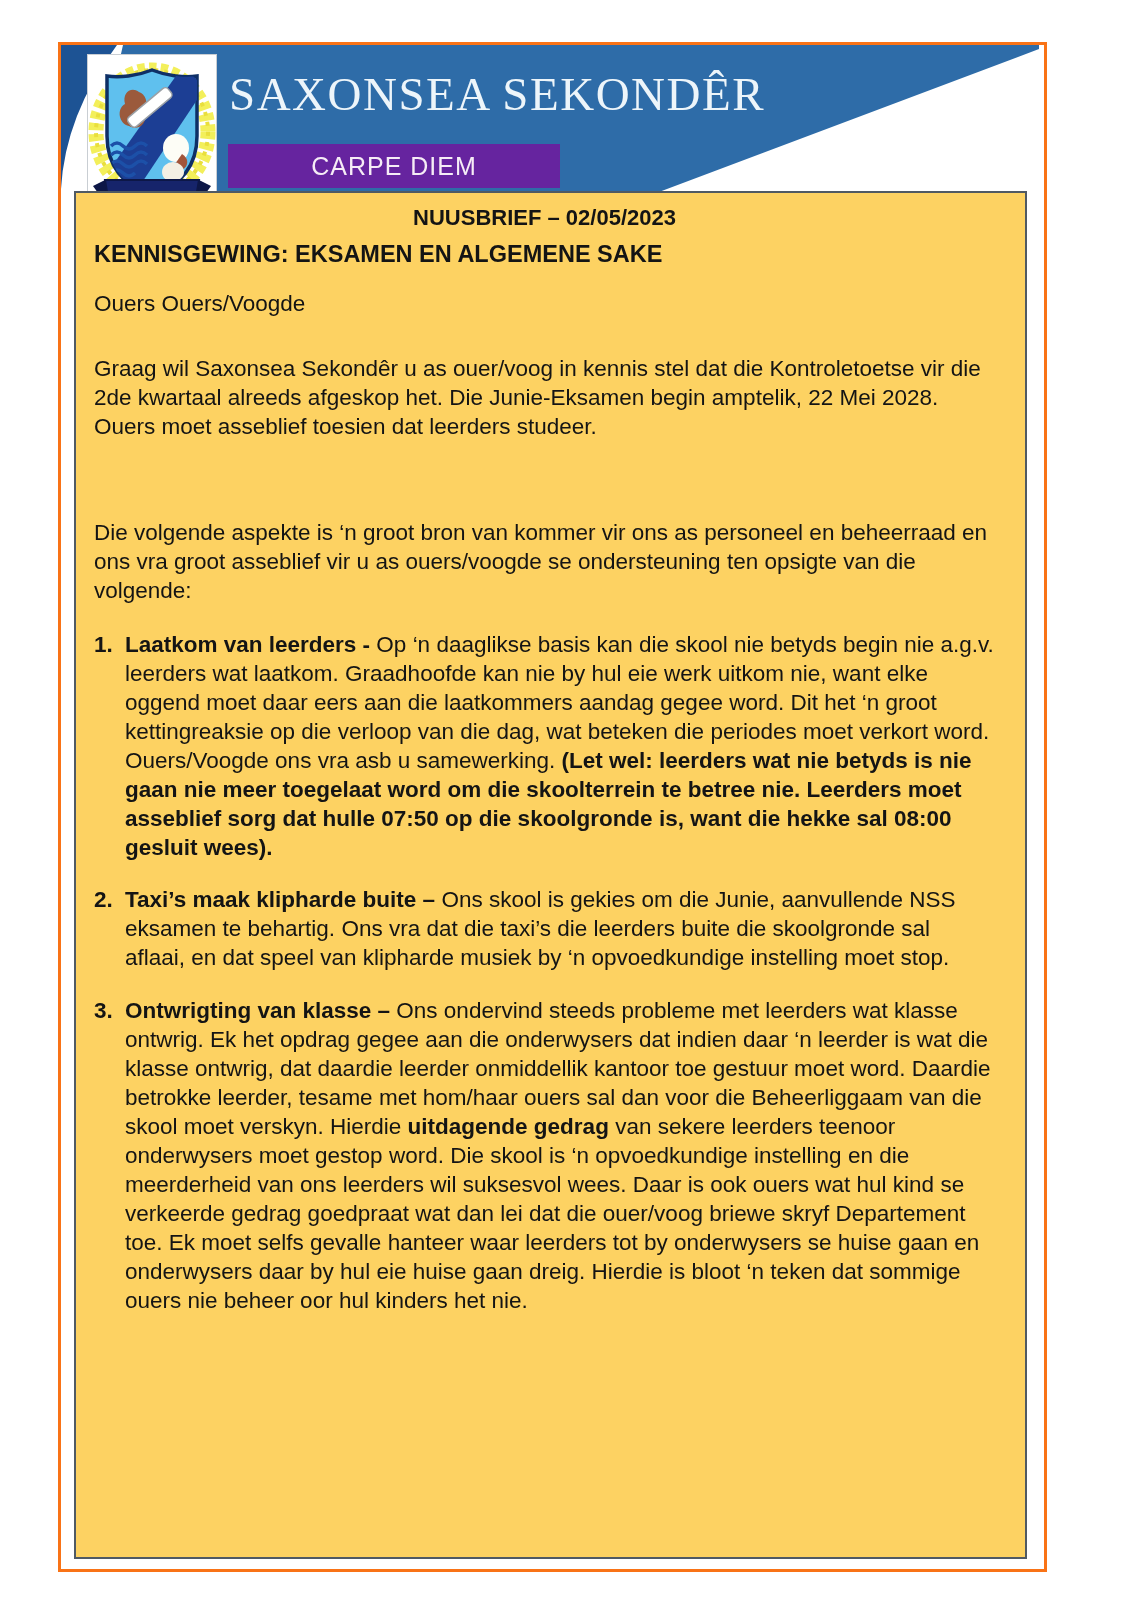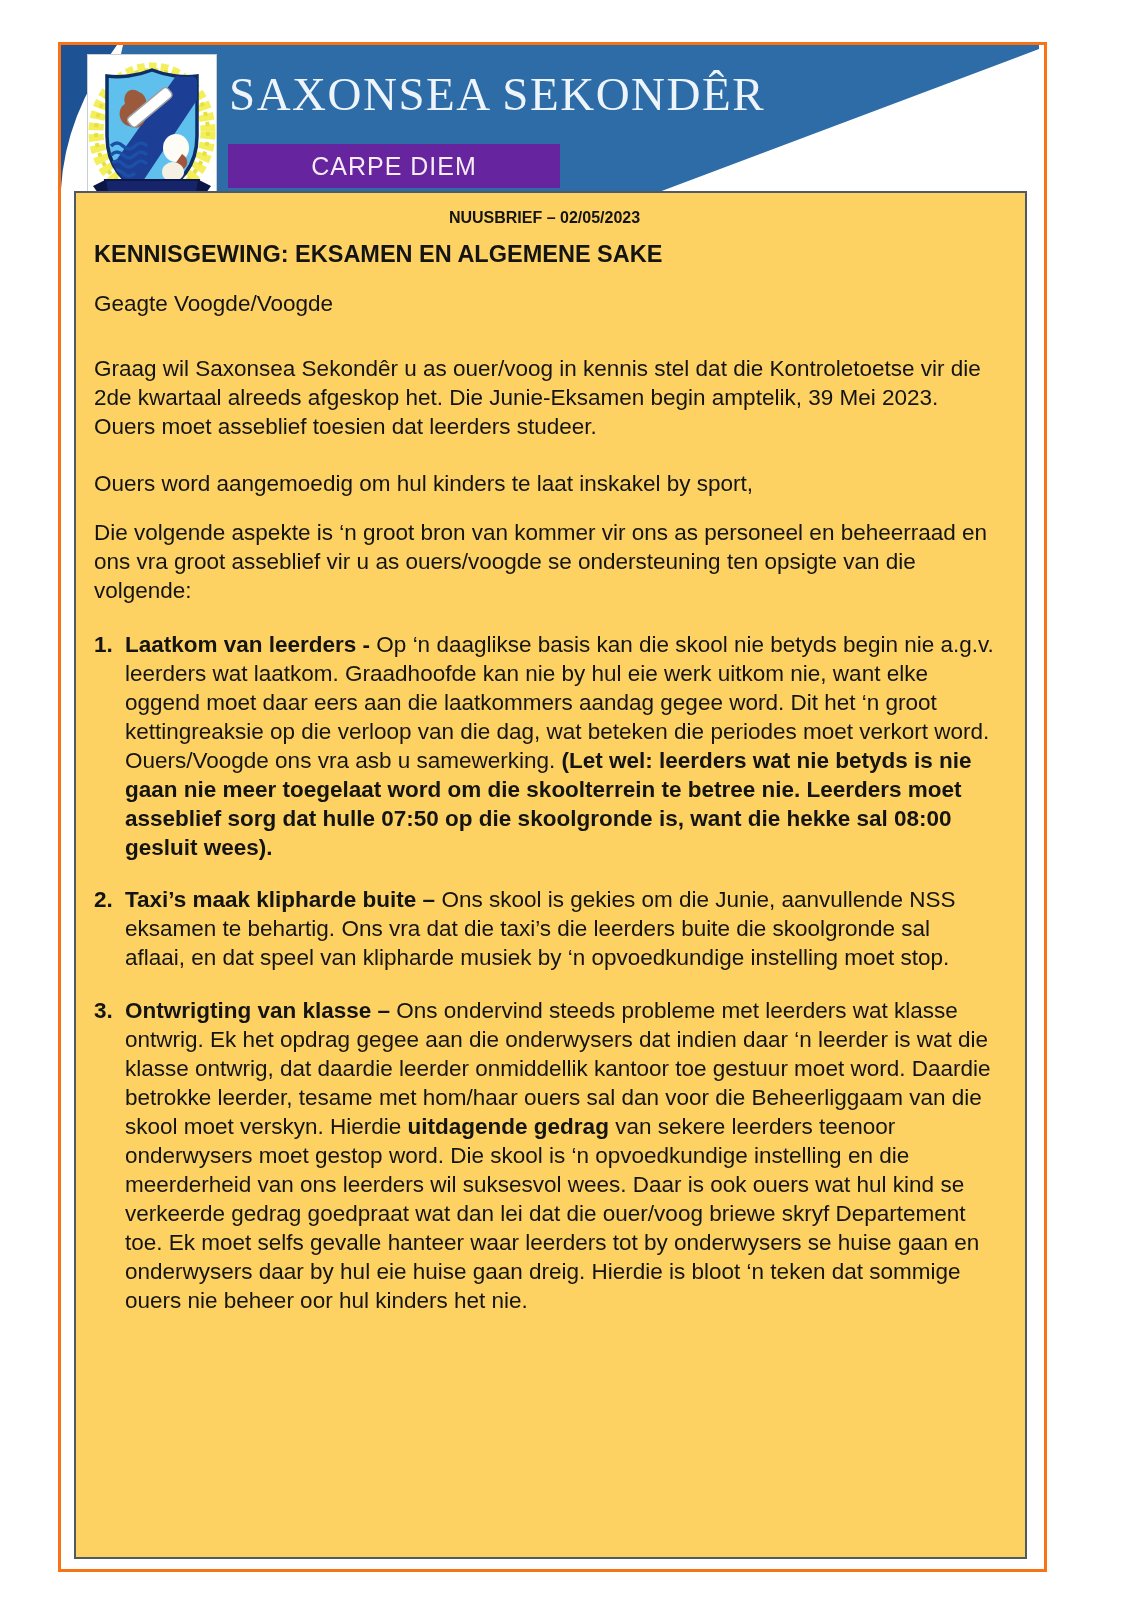--- a/index.html
+++ b/index.html
@@ -27,21 +27,21 @@
   .motto-bar {
     position:absolute; left:167px; top:99px; width:332px; height:44px;
     background:#66249f; display:flex; align-items:center; justify-content:center;
   }
   .motto-bar span { font-size:25px; letter-spacing:1px; color:#f6ecf6; }
   .sheet {
     position:absolute; left:13px; top:146px; width:953px; height:1368px;
     background:#fdd262; border:2px solid #505a63; box-sizing:border-box;
     padding:0 30px 0 18px; font-size:22.5px; line-height:29px; color:#141414;
   }
-  .nl-title   { margin-top:10px; font-size:16px; font-weight:bold; text-align:center; }
+  .nl-title   { margin-top:10px; font-size:22px; font-weight:bold; text-align:center; }
   .nl-heading { margin-top:8px; font-size:23.5px; font-weight:bold; }
   .salutation { margin:20px 0 0 0; }
   .para       { margin:0; }
   .p1 { margin-top:36px; }
   .p2 { margin-top:28px; }
   .p3 { margin-top:20px; }
   .item { display:flex; }
   .item1 { margin-top:25px; }
   .item2 { margin-top:23px; }
   .item3 { margin-top:24px; }
@@ -95,25 +95,25 @@
     <div class="motto-bar">
       <span>CARPE DIEM</span>
     </div>
   </div>
 
   <div class="sheet">
     <div class="nl-title">NUUSBRIEF – 02/05/2023</div>
 
     <div class="nl-heading">KENNISGEWING: EKSAMEN EN ALGEMENE SAKE</div>
 
-    <p class="salutation">Geagte Voogde/Voogde</p>
+    <p class="salutation">Ouers Ouers/Voogde</p>
 
-    <p class="para p1">Graag wil Saxonsea Sekondêr u as ouer/voog in kennis stel dat die Kontroletoetse vir die 2de kwartaal alreeds afgeskop het. Die Junie-Eksamen begin amptelik, 39 Mei 2023. Ouers moet asseblief toesien dat leerders studeer.</p>
+    <p class="para p1">Graag wil Saxonsea Sekondêr u as ouer/voog in kennis stel dat die Kontroletoetse vir die 2de kwartaal alreeds afgeskop het. Die Junie-Eksamen begin amptelik, 22 Mei 2028. Ouers moet asseblief toesien dat leerders studeer.</p>
 
-    <p class="para p2"><span>Ouers word aangemoedig om hul kinders te laat inskakel by sport,</span><br></p>
+    <p class="para p2"><br></p>
 
     <p class="para p3">Die volgende aspekte is ‘n groot bron van kommer vir ons as personeel en beheerraad en ons vra groot asseblief vir u as ouers/voogde se ondersteuning ten opsigte van die volgende:</p>
 
     <div class="item item1">
       <span class="num">1.</span>
       <span class="itext"><b>Laatkom van leerders - </b><span> Op ‘n daaglikse basis kan die skool nie betyds begin nie a.g.v. leerders wat laatkom. Graadhoofde kan nie by hul eie werk uitkom nie, want elke oggend moet daar eers aan die laatkommers aandag gegee word. Dit het ‘n groot kettingreaksie op die verloop van die dag, wat beteken die periodes moet verkort word. Ouers/Voogde ons vra asb u samewerking. </span><b>(Let wel: leerders wat nie betyds is nie gaan nie meer toegelaat word om die skoolterrein te betree nie. Leerders moet asseblief sorg dat hulle 07:50 op die skoolgronde is, want die hekke sal 08:00 gesluit wees).</b></span>
     </div>
 
     <div class="item item2">
       <span class="num">2.</span>

